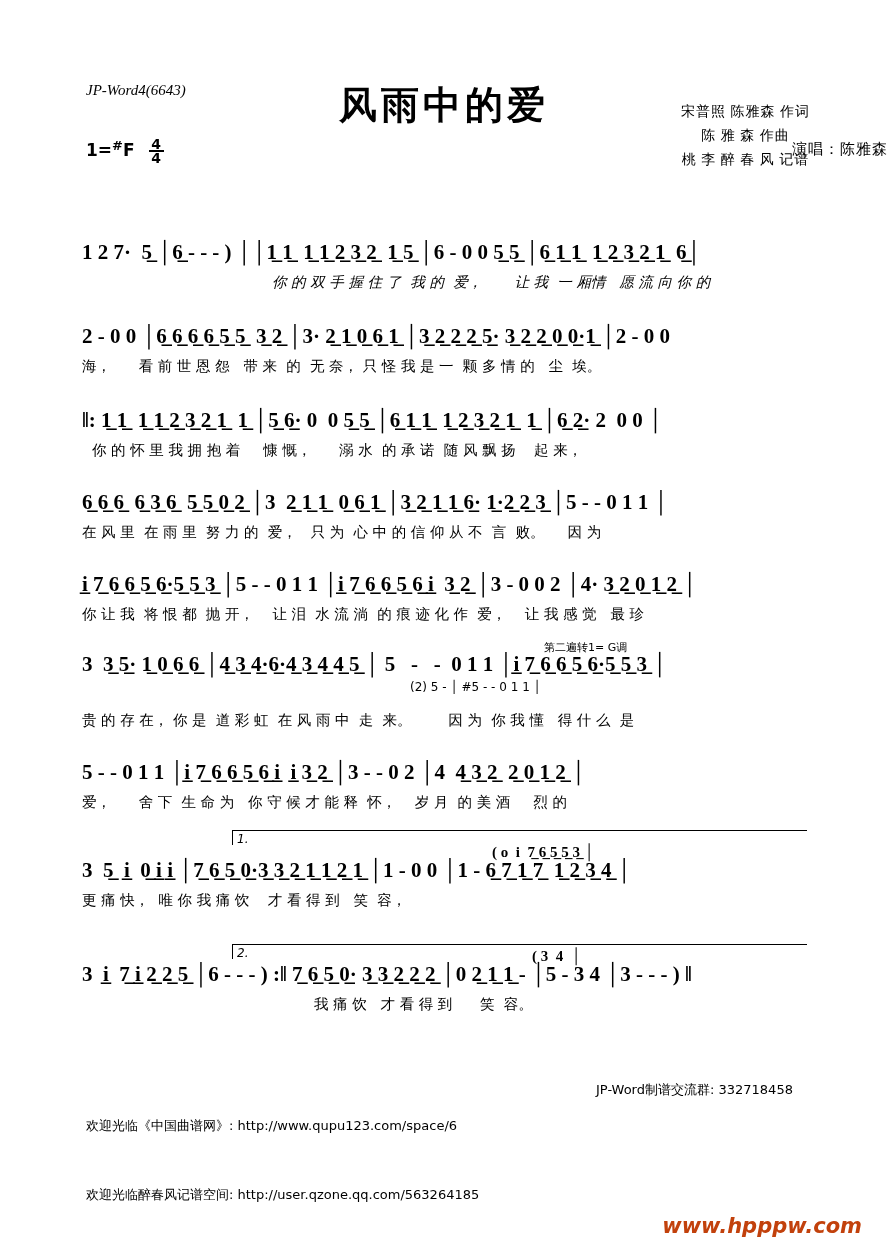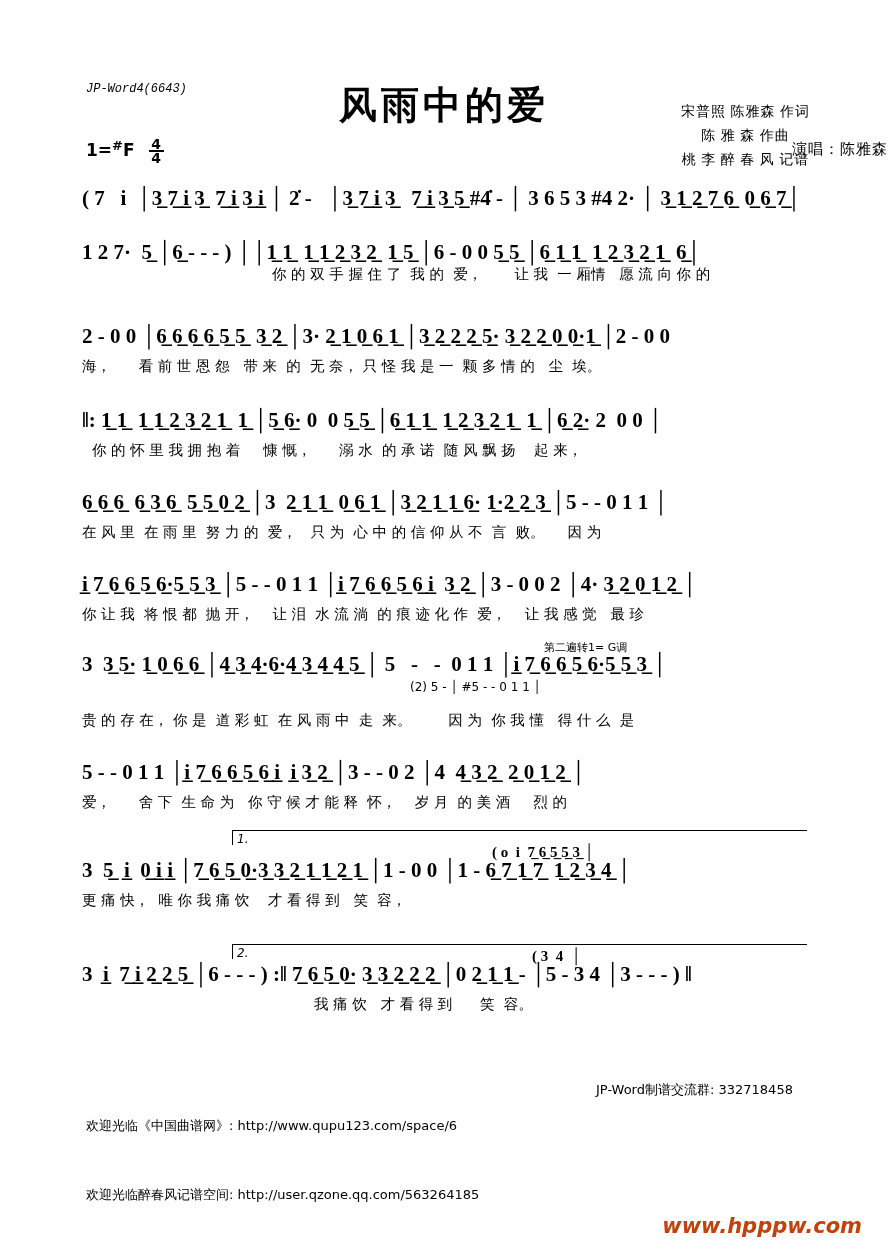--- a/index.html
+++ b/index.html
@@ -8,22 +8,22 @@
     background:#ffffff;
     font-family:"Liberation Serif", serif;
     color:#000;
     position:relative;
     overflow:hidden;
   }
   .page{position:relative;width:888px;height:1256px;}
 
   .jpword{
     position:absolute;left:86px;top:82px;
-    font-family:Liberation Mono, monospace;
-    font-style:italic;font-size:12px;
+    font-family:Liberation Serif, serif;
+    font-style:italic;font-size:15px;
   }
   .title{
     position:absolute;left:0;top:80px;width:888px;
     text-align:center;
     font-family:"DejaVu Sans", sans-serif;
     font-weight:bold;font-size:38px;letter-spacing:4px;
   }
   .singer{
     position:absolute;left:0;top:140px;width:888px;
     text-align:right;
@@ -109,27 +109,24 @@
 
   <div class="keysig">
     <span>1=</span><span class="sharp">#</span><span>F</span>
     <span class="meter">
       <b>4</b>
       <span class="bar"></span>
       <b>4</b>
     </span>
   </div>
 
-  <div class="sys" style="top:186px;">
-    <div class="notes">( 7   i  │3̲ 7̲ i̲ 3̲  7̲ i̲ 3̲ i̲ │ 2̇ -   │3̲ 7̲ i̲ 3̲   7̲ i̲ 3̲ 5̲ #4̇ - │ 3 6 5 3 #4 2· │ 3̲ 1̲ 2̲ 7̲ 6̲  0̲ 6̲ 7̲│</div>
-  </div>
 
   <div class="sys" style="top:240px;">
     <div class="notes">1 2 7·  5̲ │6̲ - - - ) ││1̲ 1̲  1̲ 1̲ 2̲ 3̲ 2̲  1̲ 5̲ │6 - 0 0 5̲ 5̲ │6̲ 1̲ 1̲  1̲ 2̲ 3̲ 2̲ 1̲  6̲│</div>
-    <div class="lyr" style="margin-top:0;margin-left:190px;">你 的 双 手 握 住 了  我 的  爱，       让 我  一 厢情   愿 流 向 你 的</div>
+    <div class="lyr" style="margin-top:8px;margin-left:190px;font-style:italic;">你 的 双 手 握 住 了  我 的  爱，       让 我  一 厢情   愿 流 向 你 的</div>
   </div>
 
   <div class="sys" style="top:324px;">
     <div class="notes">2 - 0 0 │6̲ 6̲ 6̲ 6̲ 5̲ 5̲  3̲ 2̲ │3· 2̲ 1̲ 0̲ 6̲ 1̲ │3̲ 2̲ 2̲ 2̲ 5̲· 3̲ 2̲ 2̲ 0̲ 0̲·1̲ │2 - 0 0</div>
     <div class="lyr" style="margin-top:8px;">海，      看 前 世 恩 怨   带 来  的  无 奈， 只 怪 我 是 一  颗 多 情 的   尘  埃。</div>
   </div>
 
   <div class="sys" style="top:408px;">
     <div class="notes">‖: 1̲ 1̲  1̲ 1̲ 2̲ 3̲ 2̲ 1̲  1̲ │5̲ 6̲· 0  0 5̲ 5̲ │6̲ 1̲ 1̲  1̲ 2̲ 3̲ 2̲ 1̲  1̲ │6̲ 2̲· 2  0 0 │</div>
     <div class="lyr" style="margin-top:8px;margin-left:10px;">你 的 怀 里 我 拥 抱 着     慷 慨，      溺 水  的 承 诺  随 风 飘 扬    起 来，</div>

